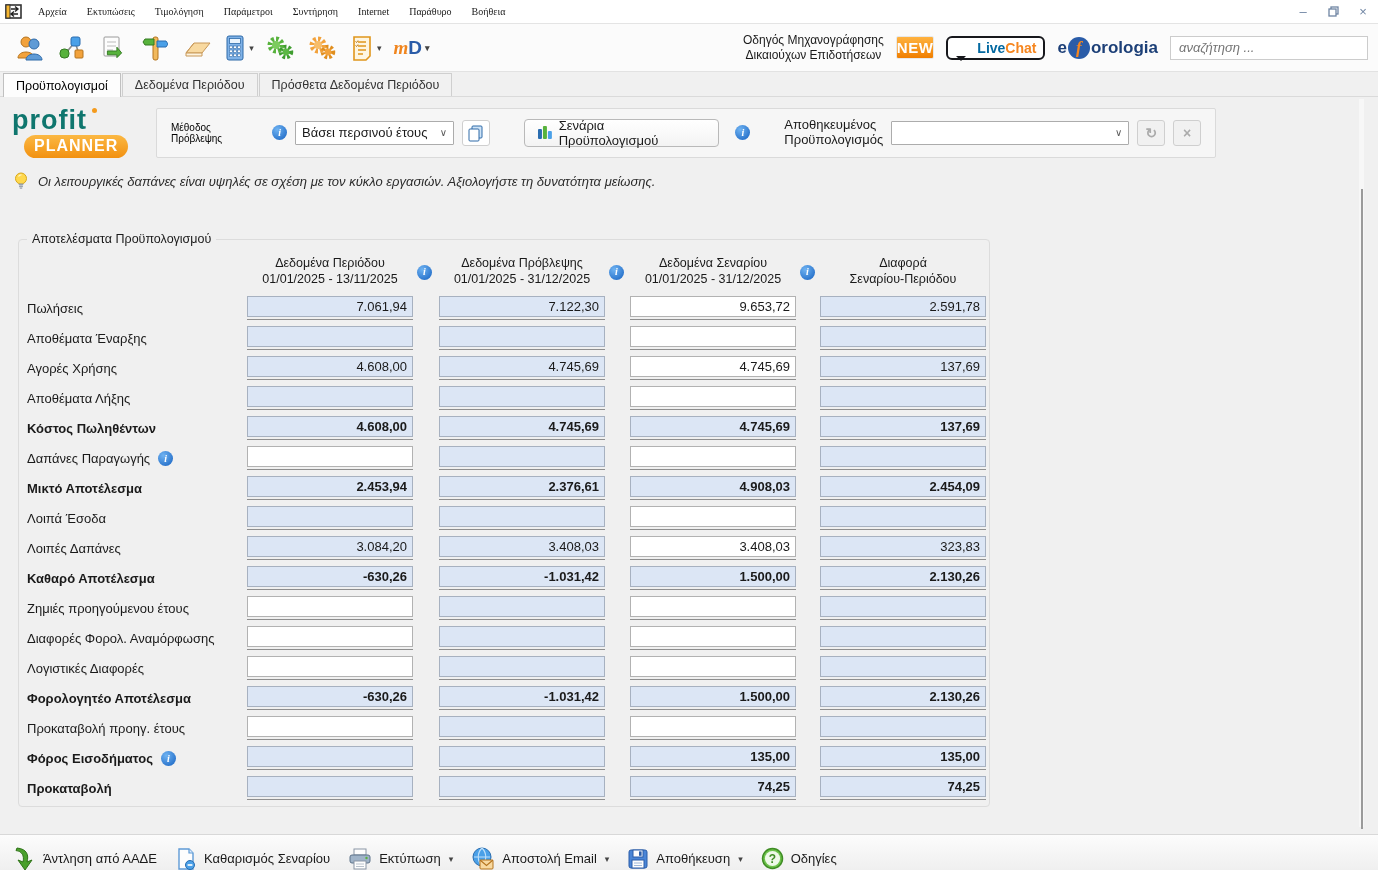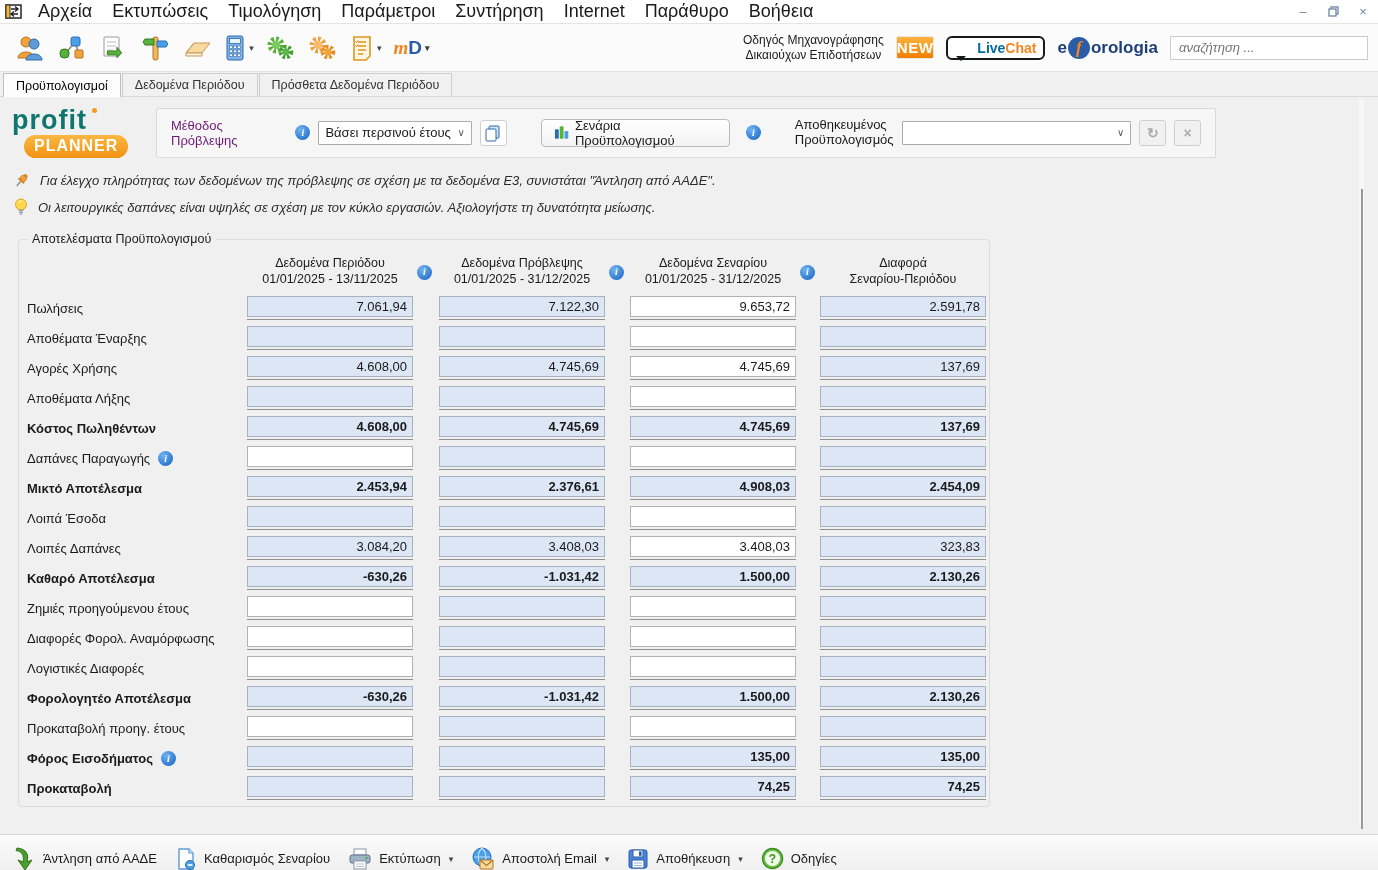--- a/index.html
+++ b/index.html
@@ -2,21 +2,21 @@
 <html><head>
 <meta charset="utf-8">
 <style>
   * { box-sizing: border-box; margin: 0; padding: 0; }
   html,body { width:1378px; height:870px; overflow:hidden; }
   body { font-family:"Liberation Sans", sans-serif; background:#f0f0f0; color:#1a1a1a; position:relative; }
 
   
   .menubar { height:24px; background:#ffffff; border-bottom:1px solid #e4e4e4; display:flex; align-items:center; padding-left:5px; }
   .appicon { width:17px; height:15px; margin-right:6px; }
-  .menu-item { font-size:18px; padding:2px 10px; cursor:default; }
+  .menu-item { font-size:10px; padding:2px 10px; cursor:default;font-family:Liberation Serif, serif; }
   .win-controls { margin-left:auto; display:flex; align-items:center; }
   .win-btn { width:30px; height:22px; display:flex; align-items:center; justify-content:center; color:#6f85a3; font-size:13px; }
 
   
   .toolbar { height:48px; background:#fbfbfb; border-bottom:1px solid #e2e2e2; display:flex; align-items:center; padding:0 10px; }
   .tb-icons { display:flex; align-items:center; gap:4px; }
   .tb-btn { height:38px; min-width:38px; display:flex; align-items:center; justify-content:center; border-radius:3px; padding:0 4px; }
   .dd-arrow { font-size:9px; color:#444; margin-left:3px; }
   .tb-right { margin-left:auto; display:flex; align-items:center; gap:12px; }
   .guide { font-size:12px; line-height:1.2; text-align:center; }
@@ -35,21 +35,21 @@
 
   
   .content { position:relative; height:737px; background:#f0f0f0; }
 
   .planner-row { display:flex; align-items:center; padding:10px 0 0 8px; }
   .logo { width:130px; }
   .logo-top { font-size:27px; font-weight:bold; letter-spacing:1px; color:#0f766e; line-height:1; padding-left:4px; position:relative; }
   .logo-top .idot { position:absolute; top:1px; left:84px; width:5px; height:5px; background:#f49b1d; border-radius:50%; }
   .logo-pill { margin-top:1px; margin-left:16px; background:linear-gradient(#fbb843,#f29111); color:#fff; font-weight:bold; font-size:16px; letter-spacing:1px; padding:2px 10px 3px; border-radius:13px; display:inline-block; }
   .planner-panel { margin-left:18px; width:1060px; height:50px; background:#f6f6f6; border:1px solid #dadada; border-radius:2px; display:flex; align-items:center; padding:0 14px; gap:8px; }
-  .lbl { font-size:13px; color:#701a75; }
+  .lbl { font-size:10px; color:#000000; }
   .info { width:15px; height:15px; min-width:15px; border-radius:50%; background:radial-gradient(circle at 35% 30%, #6fb3f2, #1460c0); color:#fff; font-size:10px; font-weight:bold; font-style:italic; font-family:"Liberation Serif", serif; display:inline-flex; align-items:center; justify-content:center; }
   .select { height:24px; background:#fff; border:1px solid #acacac; border-radius:1px; display:flex; align-items:center; font-size:13px; padding:0 6px; justify-content:space-between; }
   .select .chev { color:#5a5a5a; font-size:10px; margin-left:6px; }
   .sel-method { width:160px; }
   .sel-saved { width:240px; }
   .mini-btn { width:28px; height:26px; border:1px solid #cfcfcf; border-radius:3px; background:#fff; display:flex; align-items:center; justify-content:center; }
   .mini-btn.disabled { background:#f1f1f1; color:#ababab; font-weight:bold; font-size:14px; }
   .scen-btn { height:28px; background:linear-gradient(#ffffff,#f3f3f3); border:1px solid #b9b9b9; border-radius:4px; display:flex; align-items:center; gap:6px; font-size:13px; padding:0 12px; margin-left:26px; }
   .saved-lbl { font-size:13px; line-height:1.15; margin-left:26px; }
 
@@ -259,31 +259,20 @@
         <span></span>
           <span class="chev">∨</span>
       </div>
       <div class="mini-btn disabled">↻</div>
       <div class="mini-btn disabled">×</div>
     </div>
   </div>
 
   <div class="notices">
     <div class="notice">
-      <svg width="16" height="17" viewBox="0 0 16 17">
-        <g transform="rotate(42 8 8)">
-          <rect x="6" y="1" width="4" height="2.6" rx="1" fill="#e0851e"></rect>
-          <rect x="5" y="3.4" width="6" height="5" rx="1.4" fill="#f2a23c" stroke="#b5741f" stroke-width="0.7"></rect>
-          <rect x="4" y="8.2" width="8" height="1.8" rx="0.9" fill="#e0851e"></rect>
-          <path d="M8 10 L8 16" stroke="#8a8a8a" stroke-width="1.3"></path>
-        </g>
-      </svg>
-      <span>Για έλεγχο πληρότητας των δεδομένων της πρόβλεψης σε σχέση με τα δεδομένα Ε3, συνιστάται "Άντληση από ΑΑΔΕ".</span>
-    </div>
-    <div class="notice">
       <svg width="14" height="18" viewBox="0 0 14 18">
         <circle cx="7" cy="6.5" r="5.5" fill="#ffd84d" stroke="#d8a81e"></circle>
         <path d="M4.5 4.5 a3.4 3.4 0 0 1 3 -1.6" stroke="#fff3c4" stroke-width="1.4" fill="none"></path>
         <rect x="4.6" y="11.6" width="4.8" height="1.7" rx="0.8" fill="#9aa3ad"></rect>
         <rect x="5" y="13.6" width="4" height="1.6" rx="0.8" fill="#9aa3ad"></rect>
         <rect x="5.6" y="15.4" width="2.8" height="1.4" rx="0.7" fill="#9aa3ad"></rect>
       </svg>
       <span>Οι λειτουργικές δαπάνες είναι υψηλές σε σχέση με τον κύκλο εργασιών. Αξιολογήστε τη δυνατότητα μείωσης.</span>
     </div>
   </div>

